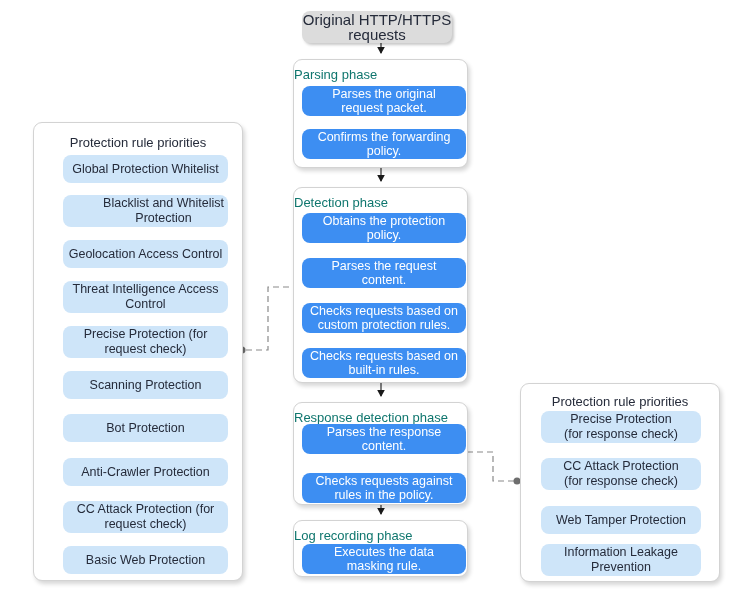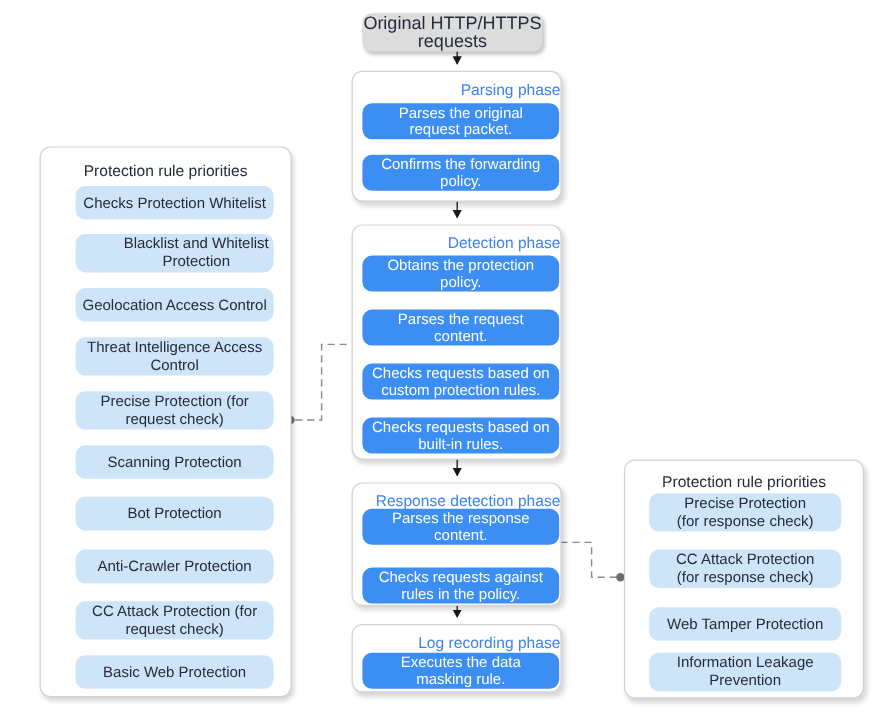--- a/index.html
+++ b/index.html
@@ -12,22 +12,22 @@
     position:absolute;left:302px;top:11px;width:150px;height:32px;
     background:#dcdcdc;border-radius:8px;display:flex;align-items:center;justify-content:center;
     text-align:center;font-size:15px;line-height:15px;white-space:pre-line;
     box-shadow:2px 2px 3px rgba(0,0,0,0.22);
   }
   .container{
     position:absolute;background:#ffffff;border:1px solid #d3d3d3;border-radius:9px;
     box-shadow:2px 3px 4px rgba(0,0,0,0.16);box-sizing:border-box;
   }
   .phase-title{
-    position:absolute;left:0;top:7px;width:100%;text-align:right;
-    color:#3b82f6;font-size:13px;line-height:15px;
+    position:absolute;left:0;top:7px;width:100%;text-align:left;
+    color:#0f766e;font-size:13px;line-height:15px;
   }
   .panel-title{
     position:absolute;left:0;top:12px;width:100%;text-align:center;
     color:#252b3a;font-size:13px;line-height:15px;
   }
   .step{
     position:absolute;left:8px;width:164px;height:30px;background:#3d8ef2;border-radius:8px;
     color:#ffffff;font-size:12.5px;line-height:14px;text-align:center;white-space:pre-line;
     display:flex;align-items:center;justify-content:center;box-sizing:border-box;
   }
@@ -115,21 +115,21 @@
   </section>
 
   <section class="container" style="left:293px;top:520px;width:175px;height:57px;">
     <div class="phase-title">Log recording phase</div>
     <div class="step" style="top:23px;">Executes the data
 masking rule.</div>
   </section>
 
   <aside class="container" style="left:33px;top:122px;width:210px;height:459px;">
     <div class="panel-title">Protection rule priorities</div>
-    <div class="prio left" style="top:32px;height:28px;">Checks Protection Whitelist</div>
+    <div class="prio left" style="top:32px;height:28px;">Global Protection Whitelist</div>
     <div class="prio left" style="top:72px;height:32px;padding-left:36px;">Blacklist and Whitelist
 Protection</div>
     <div class="prio left" style="top:117px;height:28px;">Geolocation Access Control</div>
     <div class="prio left" style="top:158px;height:32px;">Threat Intelligence Access
 Control</div>
     <div class="prio left" style="top:203px;height:32px;">Precise Protection (for
 request check)</div>
     <div class="prio left" style="top:248px;height:28px;">Scanning Protection</div>
     <div class="prio left" style="top:291px;height:28px;">Bot Protection</div>
     <div class="prio left" style="top:335px;height:28px;">Anti-Crawler Protection</div>

